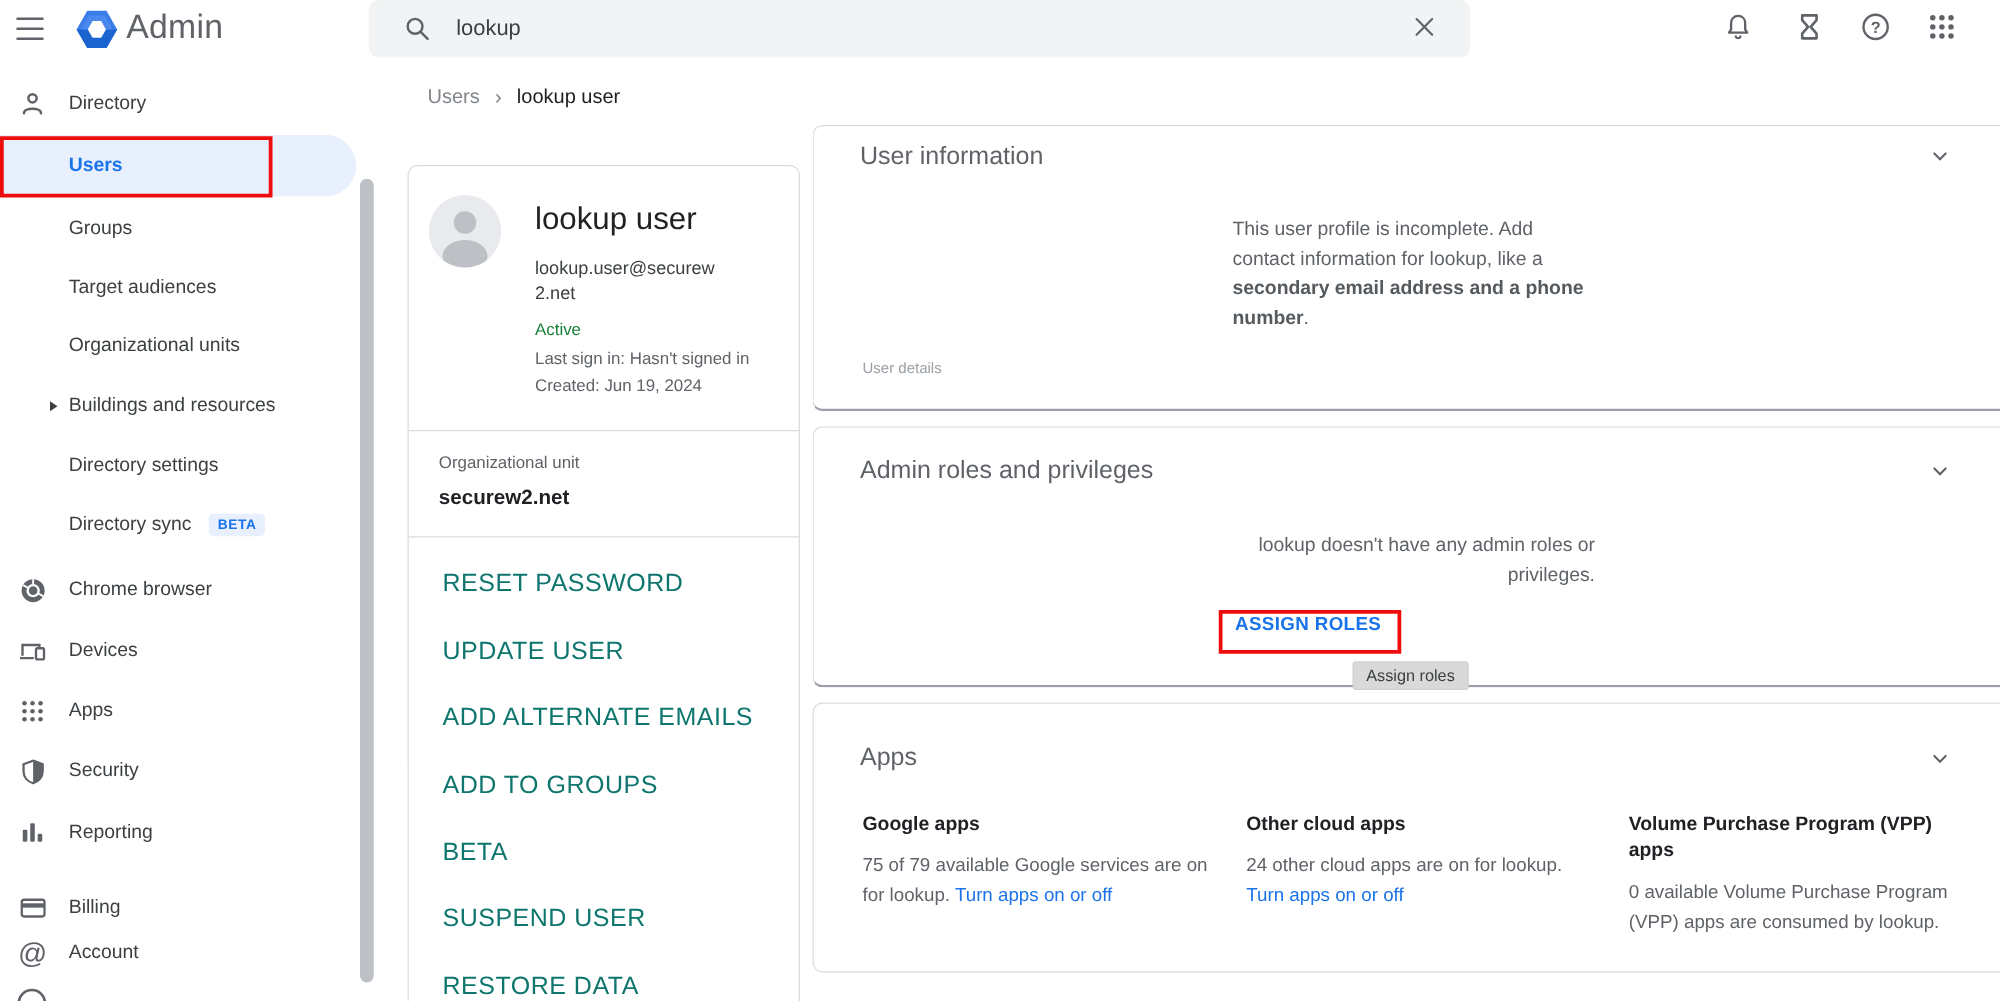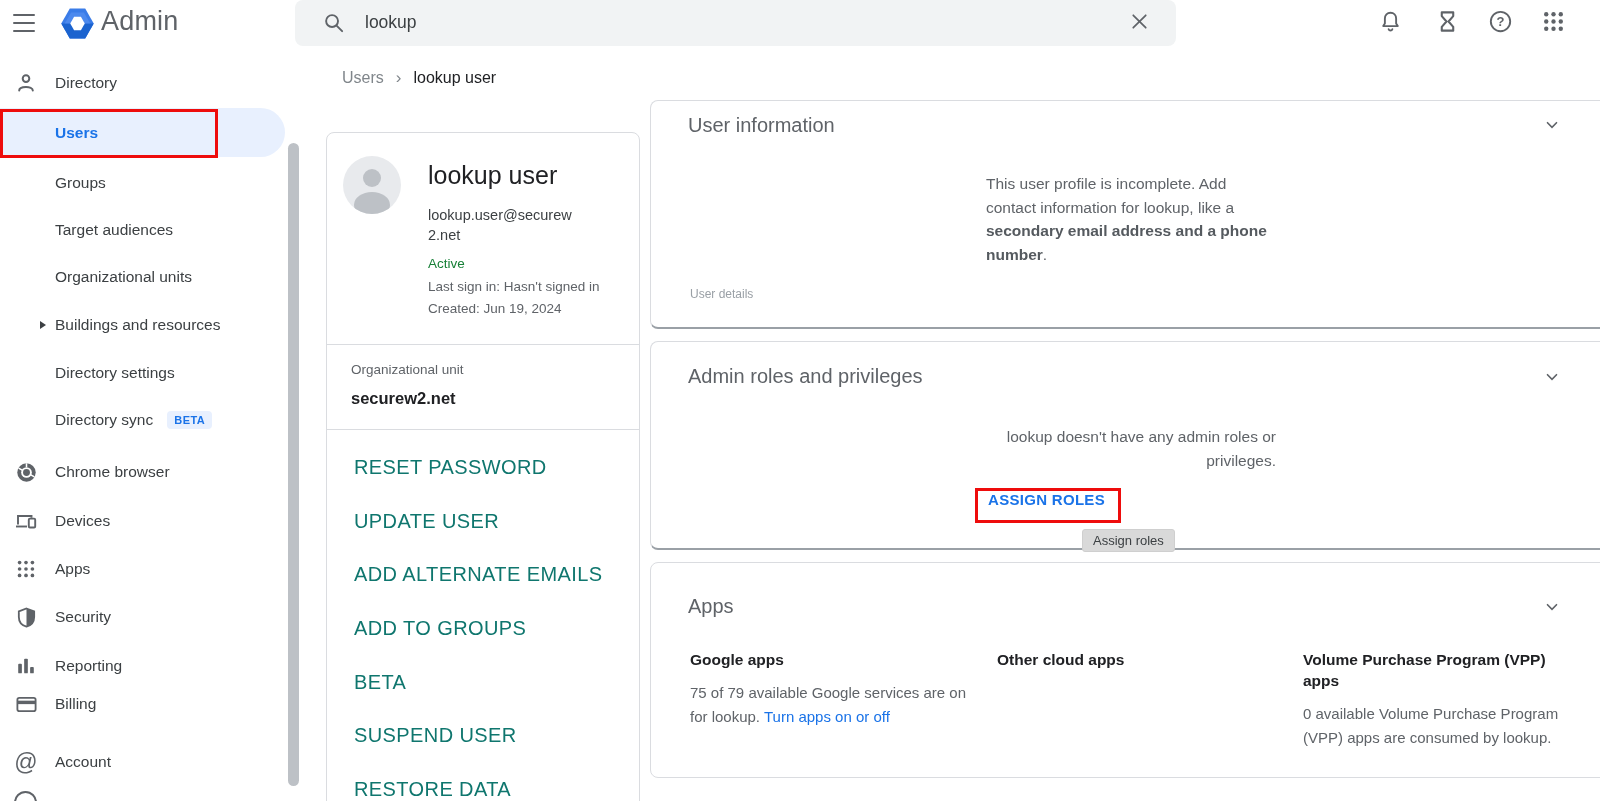--- a/index.html
+++ b/index.html
@@ -222,21 +222,21 @@
 <div class="abs side-item" style="top:646px;">
   <span class="icon">
     <svg width="22" height="22" viewBox="0 0 24 24" fill="#5f6368">
       <rect x="3.5" y="9.5" width="4" height="10.5" rx="1"></rect>
       <rect x="10" y="4" width="4" height="16" rx="1"></rect>
       <rect x="16.5" y="13" width="4" height="7" rx="1"></rect>
     </svg>
   </span>
   <span class="lbl side-label">Reporting</span>
 </div>
-<div class="abs side-item" style="top:684px;">
+<div class="abs side-item" style="top:706px;">
   <span class="icon">
     <svg width="23" height="23" viewBox="0 0 24 24">
       <rect x="2.5" y="5" width="19" height="14" rx="2" fill="none" stroke="#5f6368" stroke-width="1.9"></rect>
       <rect x="2.5" y="8" width="19" height="3.6" fill="#5f6368"></rect>
     </svg>
   </span>
   <span class="lbl side-label">Billing</span>
 </div>
 <div class="abs side-item" style="top:742px;">
   <span class="icon at-glyph">@</span>
@@ -314,19 +314,20 @@
     </svg>
   </div>
 
   <div class="apps-col" style="left:39px;width:282px;">
     <div class="col-h">Google apps</div>
     <div class="col-b"><span>75 of 79 available Google services are on for lookup. </span><span class="blue-link">Turn apps on or off</span></div>
   </div>
 
   <div class="apps-col" style="left:346px;width:282px;">
     <div class="col-h">Other cloud apps</div>
+    <div class="col-b"><span>24 other cloud apps are on for lookup. </span><span class="blue-link">Turn apps on or off</span></div>
   </div>
 
   <div class="apps-col" style="left:652px;width:272px;">
     <div class="col-h">Volume Purchase Program (VPP) apps</div>
     <div class="col-b"><span>0 available Volume Purchase Program (VPP) apps are consumed by lookup.</span></div>
   </div>
 </div>
 
 </body></html>

